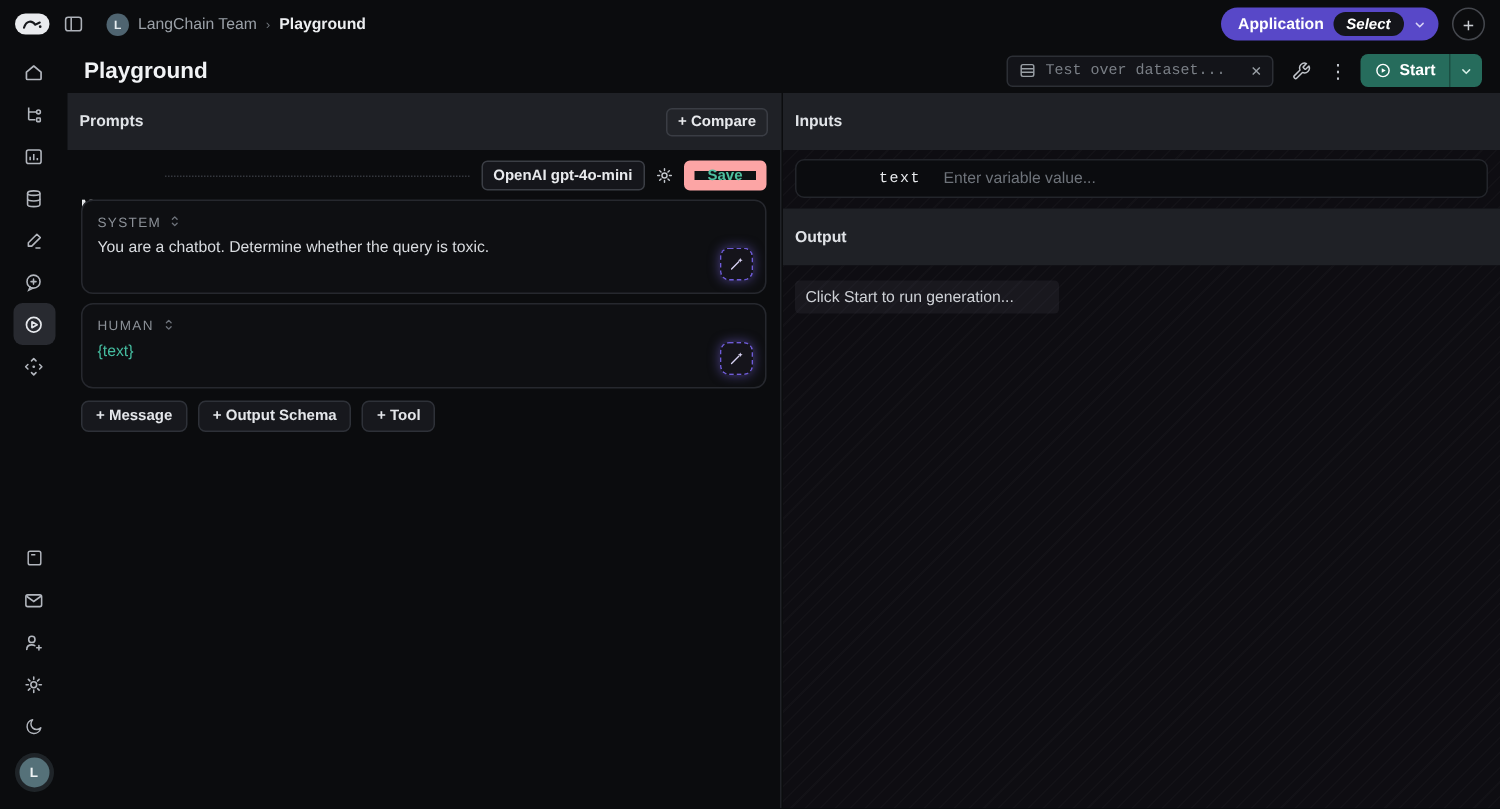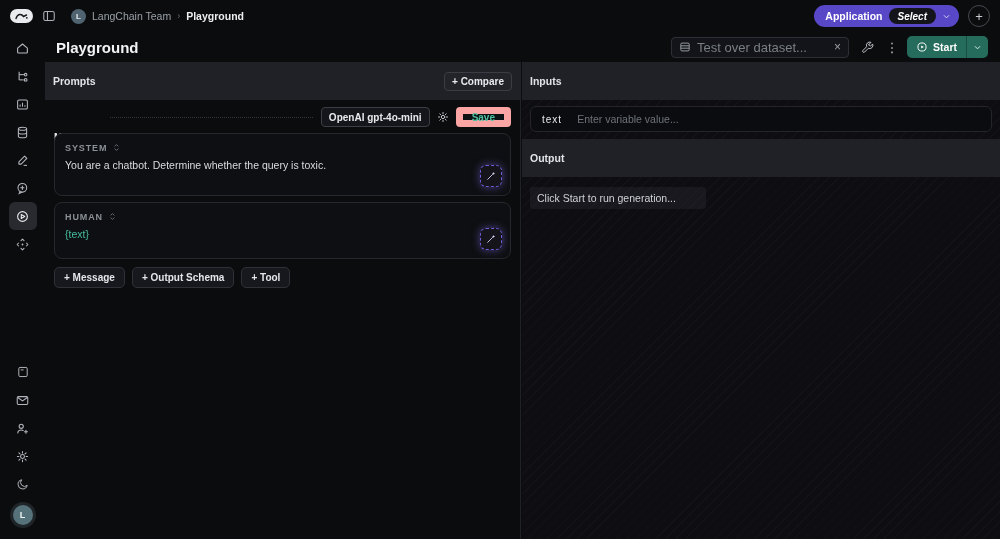--- a/index.html
+++ b/index.html
@@ -23,21 +23,21 @@
   .app-pill { display:flex; align-items:center; gap:6px; background:#5848c8; border-radius:12px; height:22px; padding:0 8px 0 11px; cursor:pointer; }
   .app-pill-label { font-size:10.5px; font-weight:600; color:#ffffff; }
   .app-select { background:#14151a; border-radius:10px; height:16px; display:flex; align-items:center; padding:0 9px; font-size:10px; font-weight:600; color:#fff;font-style:italic; }
   .app-chevron { color:#d9d4f6; }
   .plus-circle { width:22px; height:22px; border:1px solid #45484e; border-radius:50%; display:flex; align-items:center; justify-content:center; color:#c9ccd1; font-size:13px; cursor:pointer; }
 
   
   .page-header { position:absolute; top:32px; left:45px; right:0; height:30px; display:flex; align-items:center; padding:0 12px 0 11px; gap:8px; }
   .page-title { font-size:15px; font-weight:700; color:#f1f3f5; }
   .dataset-box { width:178px; height:21px; background:#131419; border:1px solid #2c2f35; border-radius:4px; display:flex; align-items:center; padding:0 7px; gap:6px; }
-  .dataset-box input { flex:1; min-width:0; background:transparent; border:none; outline:none; color:#d6d9dd; font-size:13px; font-family:Liberation Sans, sans-serif; }
+  .dataset-box input { flex:1; min-width:0; background:transparent; border:none; outline:none; color:#d6d9dd; font-size:10px; font-family:Liberation Mono, monospace; }
   .dataset-box input::placeholder { color:#7a7f86; }
   .clear-x { color:#9aa0a6; font-size:12px; line-height:1; cursor:pointer; }
   .tool-btn { width:20px; height:21px; display:flex; align-items:center; justify-content:center; color:#c2c6cc; cursor:pointer; }
   .dots-btn { width:14px; font-size:13px; letter-spacing:0; color:#c2c6cc; text-align:center; cursor:pointer; }
   .start-btn { height:22px; background:#266c5c; border-radius:5px; display:flex; align-items:center; color:#fff; cursor:pointer; overflow:hidden;text-align:right; }
   .start-main { display:flex; align-items:center; gap:5px; padding:0 9px; font-size:10.5px; font-weight:700; height:100%; }
   .start-div { width:1px; height:100%; background:rgba(0,0,0,0.28); }
   .start-caret { padding:0 6px; height:100%; display:flex; align-items:center; color:#d7efe7; }
 
   
@@ -57,34 +57,34 @@
   .messages-row { display:flex; align-items:center; height:20px; margin-bottom:6px; }
   .messages-label { font-size:10px; font-weight:700; color:#e8eaed;margin-top:40px; }
   .dotline { flex:1; border-bottom:1px dotted #34373d; margin:0 8px; }
   .model-badge { height:20px; border:1px solid #3b3e45; border-radius:4px; background:#15161b; color:#e8eaed; font-size:10px; font-weight:600; padding:0 7px; display:flex; align-items:center; cursor:pointer; white-space:nowrap; }
   .gear-btn { width:20px; height:20px; display:flex; align-items:center; justify-content:center; color:#c2c6cc; margin:0 3px; cursor:pointer; }
   .save-btn { height:20px; border:7px solid #fca5a5; border-radius:4px; color:#4fc0a0; background:rgba(38,112,97,0.07); font-size:10px; font-weight:600; padding:0 9px; display:flex; align-items:center; cursor:pointer; }
   .msg-card { position:relative; border:1px solid #26282e; border-radius:8px; background:#0e0f12; padding:8px 10px; margin-bottom:6px; }
   .msg-card.system { height:63px; }
   .msg-card.human { height:57px; }
   .role-row { display:flex; align-items:center; gap:5px; margin-bottom:6px; }
-  .role-label { font-size:9px; letter-spacing:0.9px; color:#8b9097; font-weight:700; cursor:pointer; }
+  .role-label { font-size:9px; letter-spacing:0.9px; color:#8b9097; font-weight:400; cursor:pointer; }
   .sort-ic { color:#6d727a; cursor:pointer; }
   .msg-text { font-size:10.5px; color:#d8dbdf; }
   .msg-text.variable { color:#45bda0; }
   .wand-btn { position:absolute; right:8px; bottom:8px; width:22px; height:22px; border-radius:6px; background:#15141b; border:1px dashed #6f5cd9; box-shadow:0 0 8px rgba(124,104,230,0.55); display:flex; align-items:center; justify-content:center; color:#d8d2f4; cursor:pointer; }
   .add-row { display:flex; gap:7px; margin-top:8px; }
   .add-btn { height:21px; background:#17181d; border:1px solid #2e3138; border-radius:5px; color:#e4e6ea; font-size:10px; font-weight:600; padding:0 9px; display:flex; align-items:center; cursor:pointer; }
 
   
   .right-panel { position:absolute; top:62px; left:522px; right:0; bottom:0; display:flex; flex-direction:column; }
   .striped { background-color:#0e0d12; background-image:repeating-linear-gradient(135deg, rgba(255,255,255,0.018) 0 1px, transparent 1px 7px); }
   .inputs-section { padding:6px 8px 7px; }
   .var-row { height:26px; background:#0b0c0f; border:1px solid #23252b; border-radius:6px; display:flex; align-items:center; padding:0 11px; gap:15px; }
-  .var-name { font-family:Liberation Sans, sans-serif; font-size:10px; letter-spacing:1px; color:#e8eaed; }
+  .var-name { font-family:Liberation Mono, monospace; font-size:10px; letter-spacing:1px; color:#e8eaed;margin-left:44px; }
   .var-row input { flex:1; min-width:0; background:transparent; border:none; outline:none; color:#d6d9dd; font-size:10.5px; font-family:"Liberation Sans",sans-serif; }
   .var-row input::placeholder { color:#6e737a; }
   .output-section { flex:1; padding:10px 0 0; }
   .output-hint-row { margin-left:8px; width:176px; height:22px; background:rgba(168,164,196,0.07); border-radius:3px; display:flex; align-items:center; padding-left:7px; }
   .output-hint { font-size:10.5px; color:#ced1d6; white-space:nowrap; }
 </style>
 </head>
 <body>
 
 <div class="screen">

